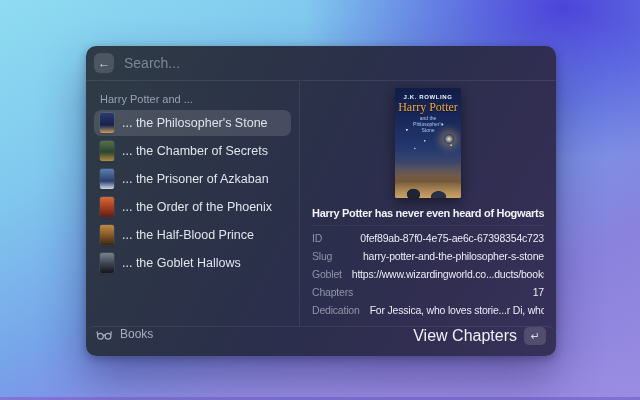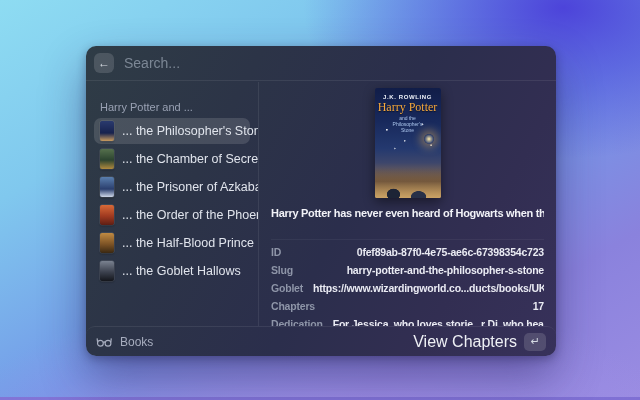--- a/index.html
+++ b/index.html
@@ -26,21 +26,21 @@
   
   .topbar { height: 35px; display: flex; align-items: center; gap: 10px;
     padding: 0 8px; border-bottom: 1px solid rgba(255,255,255,0.08); }
   .back-btn { width: 20px; height: 20px; border-radius: 6px;
     background: rgba(255,255,255,0.14); color: #d6dbe2; font-size: 12px;
     display: flex; align-items: center; justify-content: center; cursor: pointer; }
   .search-text { color: #7c8795; font-size: 14px; flex: 1; }
 
   
   .body { position: absolute; top: 36px; bottom: 30px; left: 0; right: 0; display: flex; }
-  .sidebar { width: 173px; flex: none; padding: 15px 8px;
+  .sidebar { width: 214px; flex: none; padding: 7px 8px;
     border-right: 1px solid rgba(255,255,255,0.08); overflow: hidden; }
   .section-title { font-size: 11px; color: #99a1b3; margin: 4px 6px 5px; }
   .item { display: flex; align-items: center; gap: 8px; height: 26px;
     padding: 0 6px; margin-bottom: 2px; border-radius: 7px;
     color: #e0e4ec; font-size: 12.5px; white-space: nowrap; cursor: pointer; }
   .item.selected { background: rgba(255,255,255,0.13); }
   .thumb { width: 14px; height: 20px; border-radius: 2px; flex: none;
     box-shadow: 0 0 0 0.5px rgba(255,255,255,0.18), 0 1px 2px rgba(0,0,0,0.4); }
 
   
@@ -68,29 +68,29 @@
     box-shadow: 0 0 9px 4px rgba(255,190,80,0.4); }
   .cover-scene { position: absolute; bottom: 0; left: 0; right: 0; height: 30px;
     background:
       radial-gradient(14px 12px at 28% 88%, #1d2436 0 45%, transparent 50%),
       radial-gradient(16px 12px at 66% 96%, #273048 0 45%, transparent 50%),
       linear-gradient(180deg, rgba(20,30,60,0) 0%, rgba(95,72,48,0.55) 45%, #caa265 100%); }
 
   .description { margin-top: 9px; font-size: 11px; font-weight: 600;
     letter-spacing: -0.3px; color: #f2f3f8; white-space: nowrap; overflow: hidden; }
 
-  .fields { margin-top: 20px; border-top: 1px solid rgba(255,255,255,0.05); padding-top: 3px; font-weight: bold; }
+  .fields { margin-top: 6px; border-top: 1px solid rgba(255,255,255,0.05); padding-top: 3px; }
   .field-row { display: flex; align-items: center; justify-content: space-between;
     height: 18px; gap: 10px; font-size: 10.5px; letter-spacing: -0.2px; }
   .field-label { color: #8e95a8; flex: none; }
   .field-value { color: #eaebf3; white-space: nowrap; overflow: hidden; text-align: right; flex: 1; }
 
   
   .footer { position: absolute; left: 0; right: 0; bottom: 0; height: 30px;
-    display: flex; align-items: center; gap: 7px; padding: 0 10px;
+    display: flex; align-items: flex-start; gap: 7px; padding: 0 10px;
     border-top: 1px solid rgba(255,255,255,0.08); border-radius: 9px; }
   .footer-left { display: flex; align-items: center; gap: 7px; color: #a7adbe; font-size: 12px; }
   .spacer { flex: 1; }
   .action-btn { display: flex; align-items: center; gap: 7px; cursor: pointer; }
   .action-label { color: #eef0f5; font-size: 16px; font-weight: 500; }
   .keycap { width: 22px; height: 18px; border-radius: 5px; background: rgba(255,255,255,0.14);
     color: #d5dae2; font-size: 11px; display: flex; align-items: center; justify-content: center; }
 </style>
 </head>
 <body>

